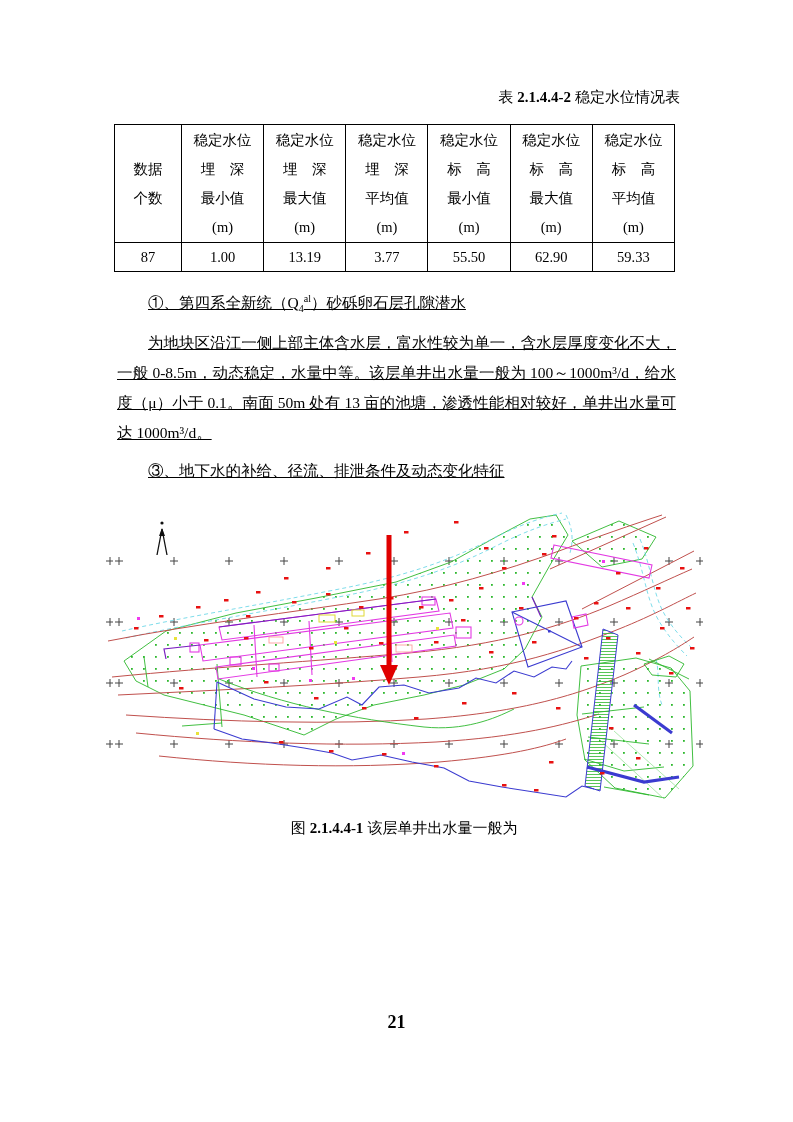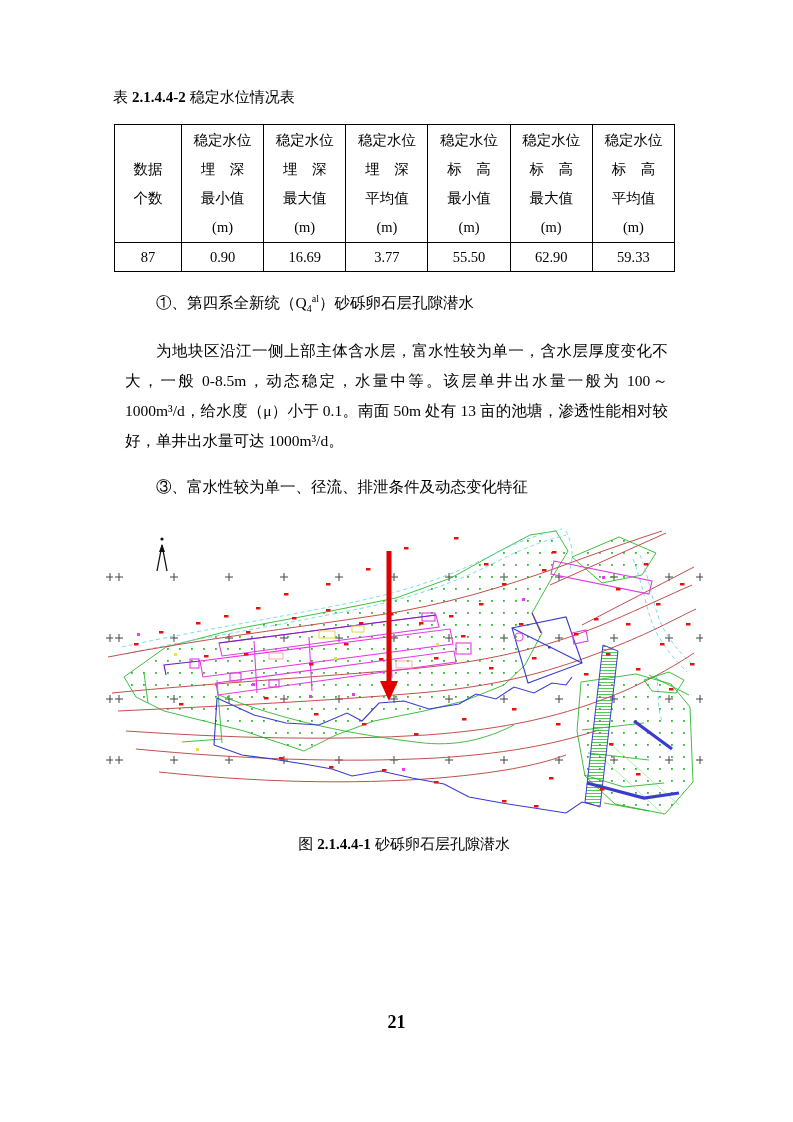--- a/index.html
+++ b/index.html
@@ -2,32 +2,32 @@
 <html><head>
 <meta charset="utf-8">
 <style>
   html,body{margin:0;padding:0;background:#888;}
   .page{
     position:relative;width:793px;height:1122px;background:#fff;
     margin:0 auto;box-sizing:border-box;padding:88px 113px 0 113px;
     font-family:"Liberation Serif","DejaVu Serif",serif;color:#000;
     overflow:hidden;
   }
-  .tbl-caption{margin:0 0 17px 0;text-align:left;font-size:15px;}
+  .tbl-caption{margin:0 0 17px 0;text-align:right;font-size:15px;}
   .num{font-weight:bold;margin:0 4px;}
   table.wtable{border-collapse:collapse;table-layout:fixed;width:561px;margin-left:1px;}
   table.wtable col.c0{width:67px;}
   table.wtable th,table.wtable td{
     border:1px solid #000;text-align:center;font-weight:normal;
     font-size:14.5px;padding:0;
   }
   table.wtable th{white-space:pre-line;line-height:29px;height:117px;vertical-align:middle;}
   table.wtable td{height:28px;line-height:28px;}
   .sections{margin-top:12px;}
-  .sections p{margin:12px;font-size:15.5px;line-height:30px;}
+  .sections p{margin:4px;font-size:15.5px;line-height:30px;text-decoration:underline;}
   p.sec-heading{text-indent:2em;}
   p.sec-body{text-indent:2em;text-align:justify;}
   sub{font-size:10px;}
   sup{font-size:10px;}
   figure.mapfig{margin:16px 0 0 -9px;width:600px;}
   figure.mapfig svg{display:block;}
   figcaption{margin-top:10px;text-align:center;font-size:15px;}
   .page-number{position:absolute;top:1012px;left:0;right:0;text-align:center;
     font-size:18px;font-weight:bold;}
   
@@ -88,36 +88,36 @@
 标　高
 最大值
 (m)</th>
         <th>稳定水位
 标　高
 平均值
 (m)</th>
       </tr>
       <tr>
         <td>87</td>
-        <td>0.90</td>
-        <td>16.69</td>
+        <td>1.00</td>
+        <td>13.19</td>
         <td>3.77</td>
         <td>55.50</td>
         <td>62.90</td>
         <td>59.33</td>
       </tr>
     </tbody>
   </table>
 
   <div class="sections">
     <p class="sec-heading"><span>①、第四系全新统（Q</span><sub>4</sub><sup>al</sup><span>）砂砾卵石层孔隙潜水</span></p>
     <p class="sec-body">为地块区沿江一侧上部主体含水层，富水性较为单一，含水层厚度变化不大，一般 0-8.5m，动态稳定，水量中等。该层单井出水量一般为 100～1000m³/d，给水度（μ）小于 0.1。南面 50m 处有 13 亩的池塘，渗透性能相对较好，单井出水量可达 1000m³/d。</p>
 
 
-    <p class="sec-heading"><span>③、富水性较为单一、径流、排泄条件及动态变化特征</span><sub></sub><sup></sup><span></span></p>
+    <p class="sec-heading"><span>③、地下水的补给、径流、排泄条件及动态变化特征</span><sub></sub><sup></sup><span></span></p>
   </div>
 
   <figure class="mapfig">
     <svg width="600" height="300" viewBox="0 0 600 300" xmlns="http://www.w3.org/2000/svg">
       <defs>
         <pattern id="gdots" width="12" height="12" patternUnits="userSpaceOnUse">
           <rect x="3" y="3" width="1.8" height="1.8" fill="#2db82d"></rect>
         </pattern>
         <pattern id="hatchp" width="6" height="3" patternUnits="userSpaceOnUse">
           <path d="M0 1.5H6" stroke="#2db82d" stroke-width="0.8"></path>
@@ -214,17 +214,17 @@
         <circle cx="58" cy="14" r="1.6" fill="#111"></circle>
         <polygon points="58,19 55,27 61,27" fill="#111"></polygon>
         <path d="M58 20 L53 46 M58 20 L63 46" stroke="#111" stroke-width="1.3" fill="none"></path>
       </g>
 
       <g>
         <path d="M285 26 L285 158" stroke="#e00000" stroke-width="5" fill="none"></path>
         <polygon points="285,176 276,156 294,156" fill="#e00000"></polygon>
       </g>
     </svg>
-    <figcaption><span>图</span><b class="num">2.1.4.4-1</b><span>砂砾卵石层孔隙潜水</span></figcaption>
+    <figcaption><span>图</span><b class="num">2.1.4.4-1</b><span>该层单井出水量一般为</span></figcaption>
   </figure>
 
   <div class="page-number">21</div>
 </div>
 
 </body></html>

